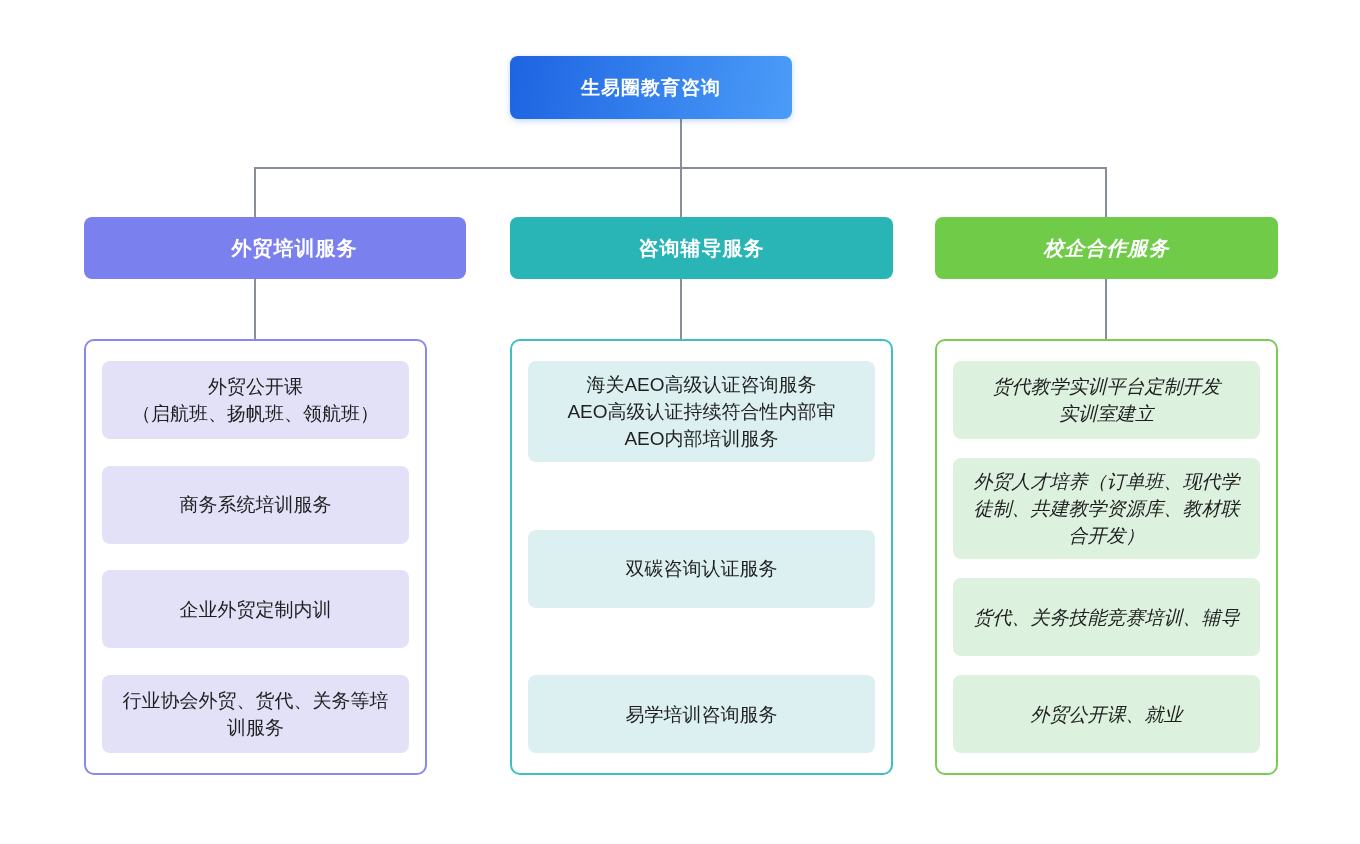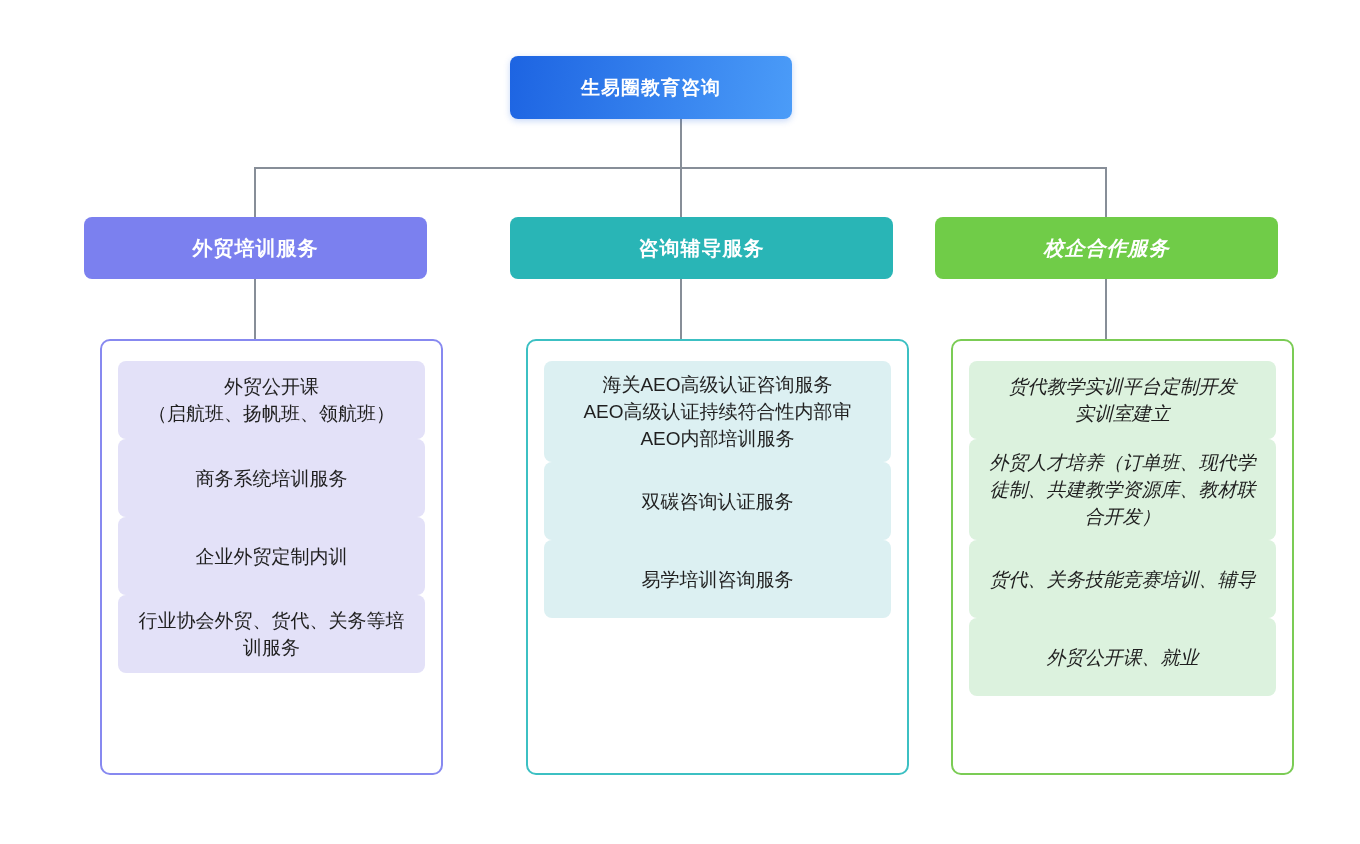--- a/index.html
+++ b/index.html
@@ -35,21 +35,21 @@
     align-items: center;
     justify-content: center;
     color: #ffffff;
     font-size: 19px;
     font-weight: bold;
     letter-spacing: 1px;
     box-shadow: 0 2px 6px rgba(30, 100, 226, 0.25);
   }
 
   
-  .c0 { left: 84px;  width: 343px; }
+  .c0 { left: 84px;  width: 343px; padding-left: 39px; }
   .c1 { left: 510px; width: 383px; }
   .c2 { left: 935px; width: 343px; font-style: italic; }
 
   
   .branch-header {
     position: absolute;
     top: 217px;
     height: 62px;
     border-radius: 8px;
     display: flex;
@@ -66,22 +66,22 @@
   .branch-container {
     position: absolute;
     top: 339px;
     height: 436px;
     box-sizing: border-box;
     border: 2px solid var(--border);
     border-radius: 10px;
     background: #ffffff;
     display: flex;
     flex-direction: column;
+    justify-content: space-between;
     padding: 20px 16px;
-    margin-left: 16px;
   }
 
   
   .branch-item {
     min-height: 78px;
     box-sizing: border-box;
     border-radius: 8px;
     background: var(--fill);
     display: flex;
     align-items: center;

